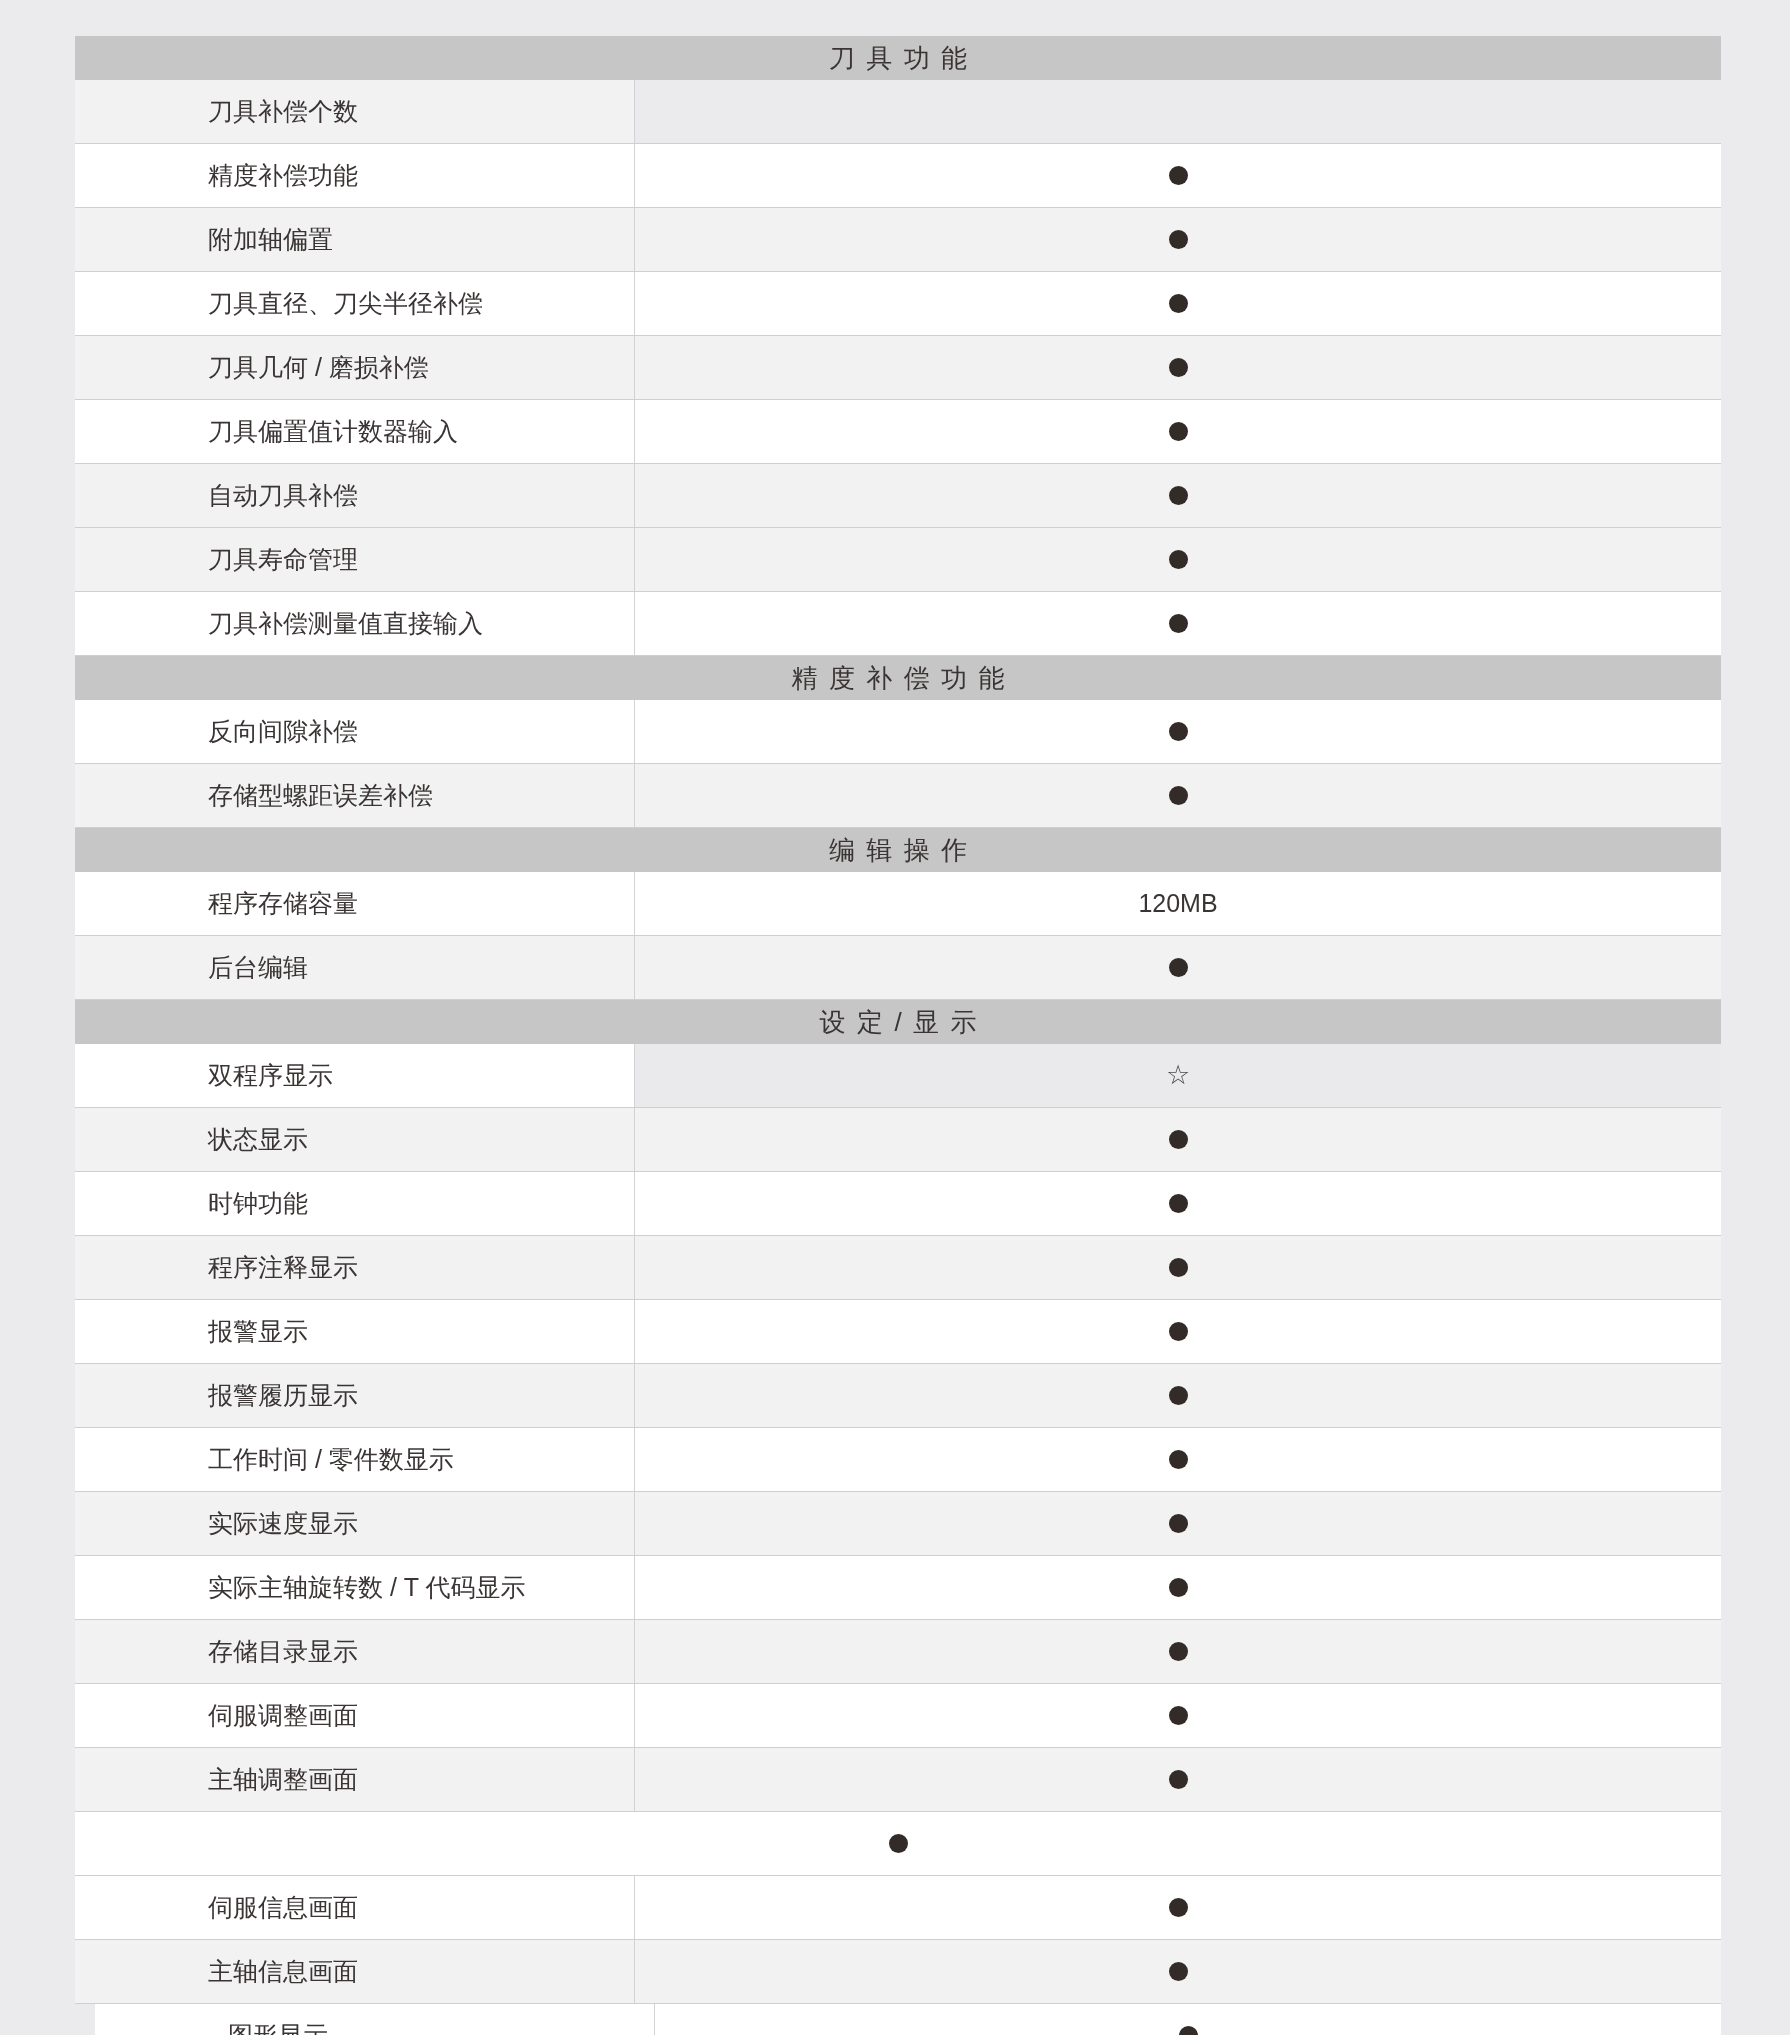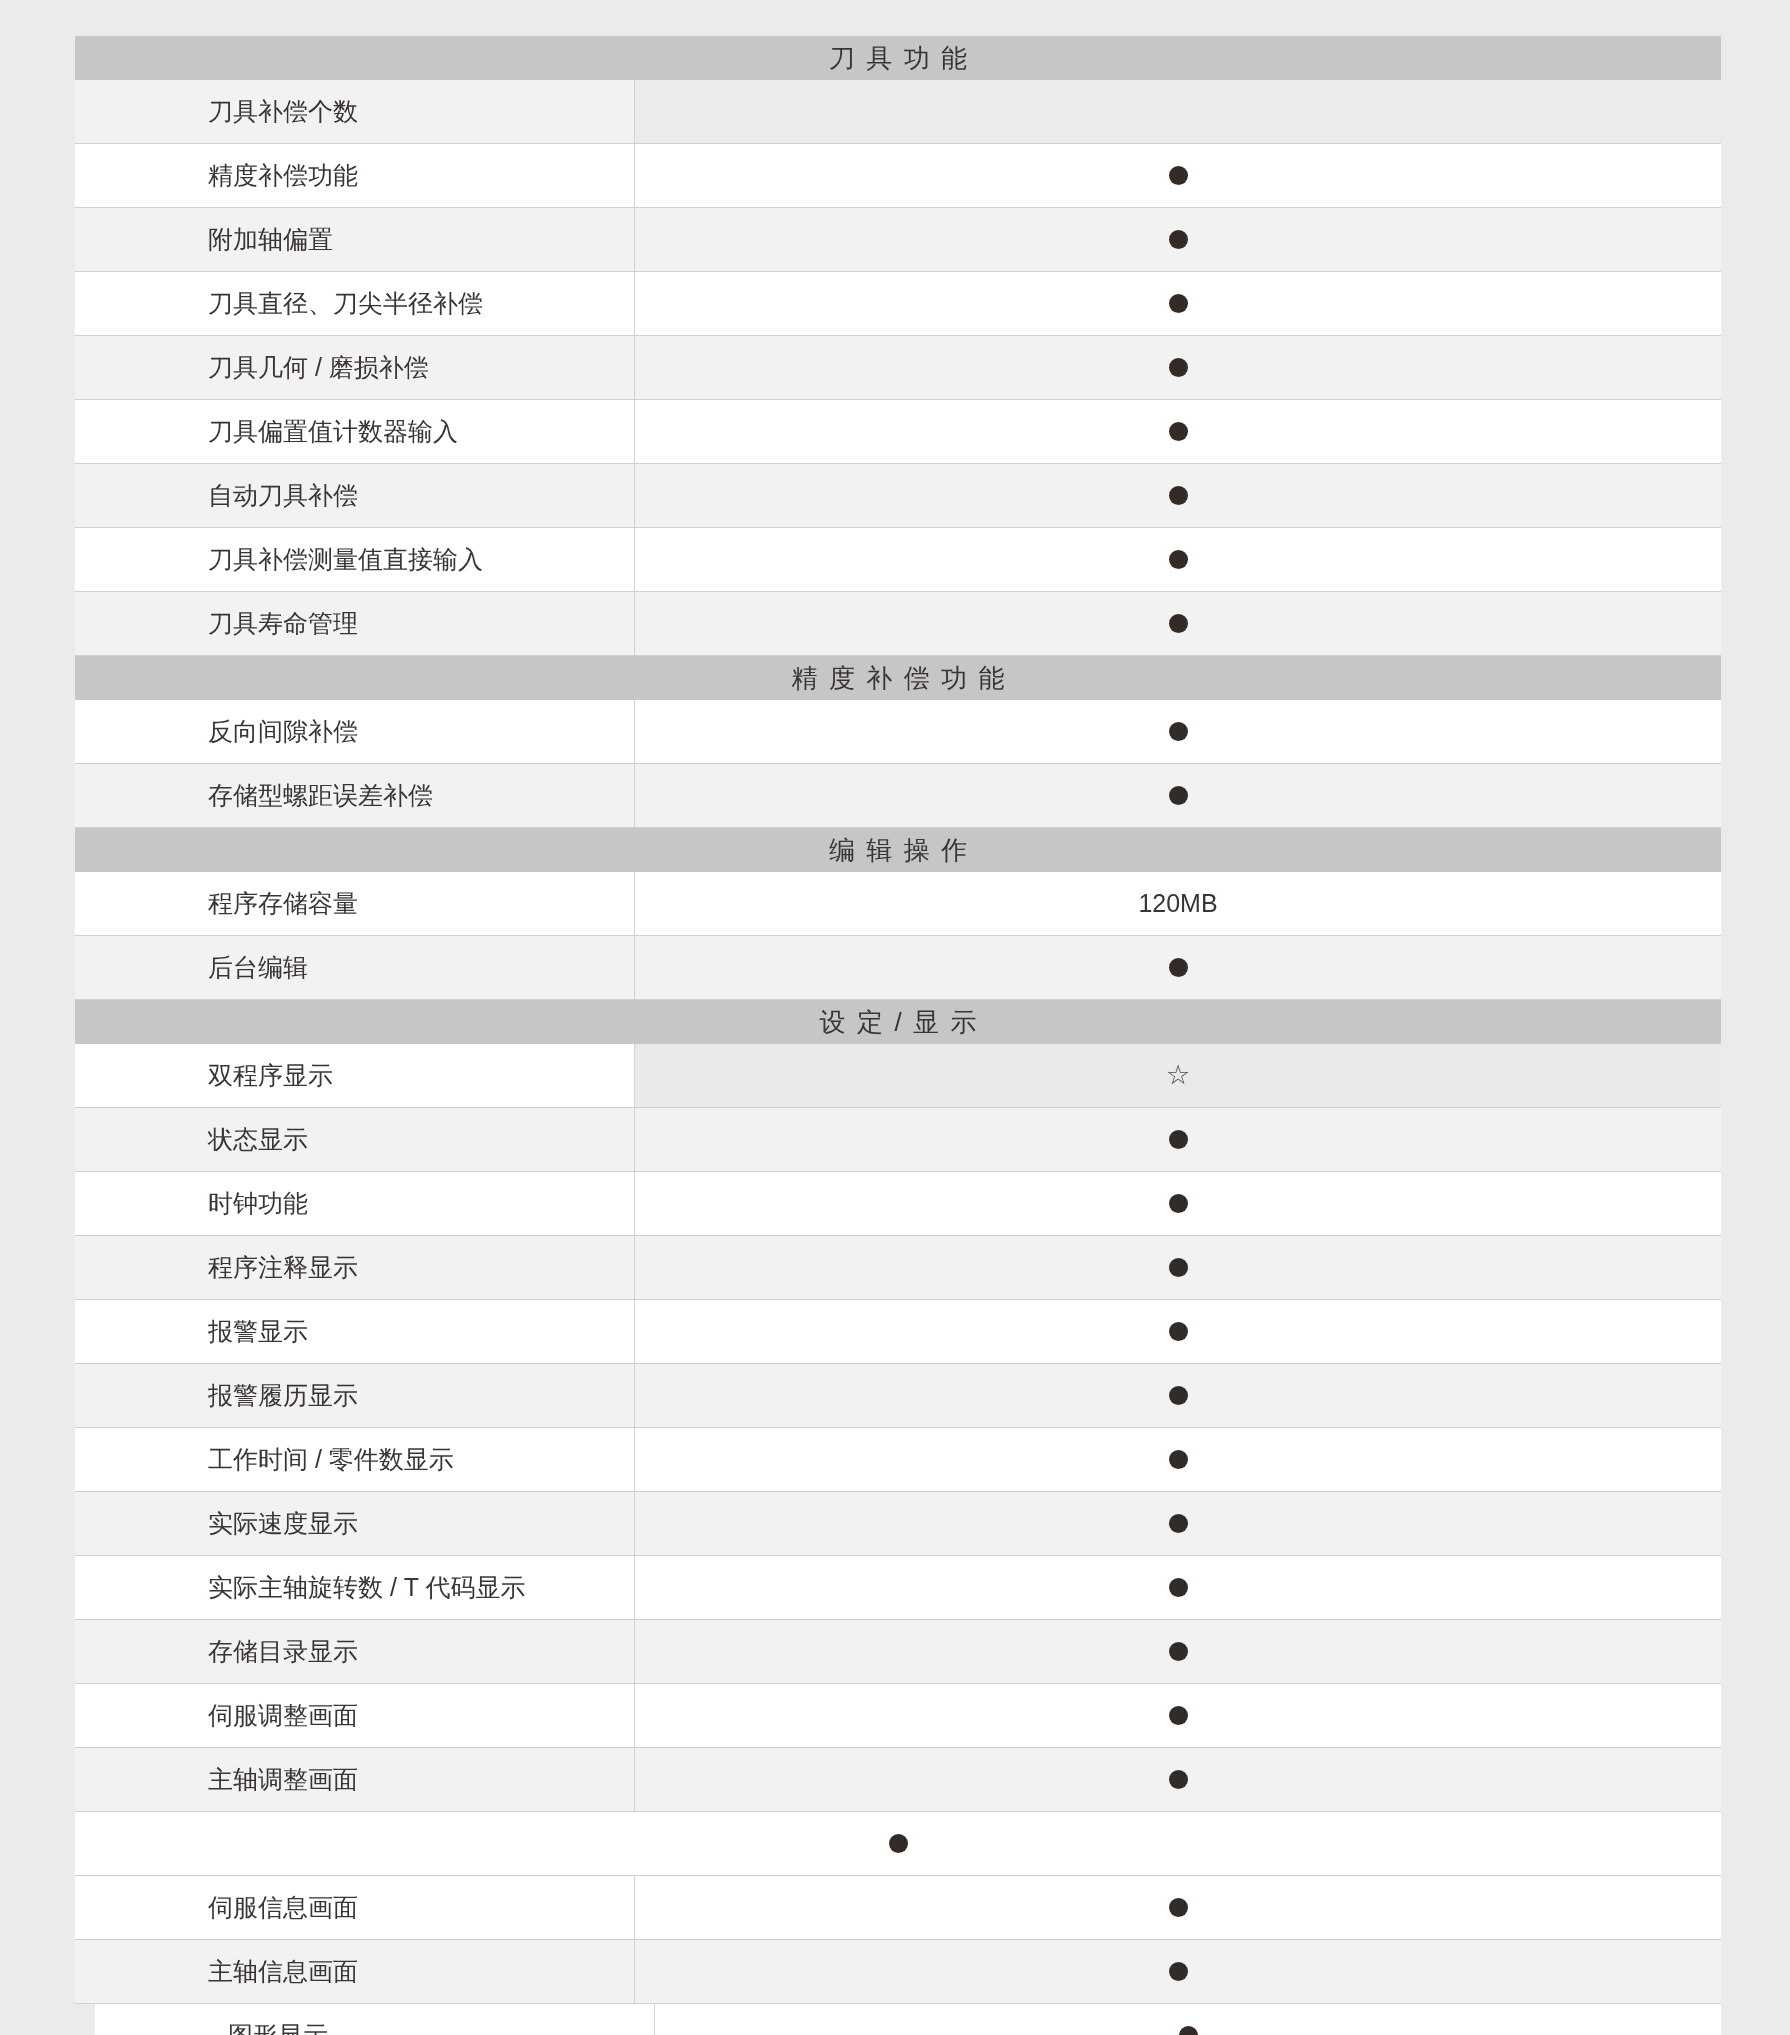--- a/index.html
+++ b/index.html
@@ -107,28 +107,28 @@
         <span class="dot"></span>
       </div>
     </div>
     <div class="row">
       <div class="cell-label shade-gray">自动刀具补偿</div>
       <div class="cell-value shade-gray">
         <span class="dot"></span>
       </div>
     </div>
     <div class="row">
+      <div class="cell-label shade-gray">刀具寿命管理</div>
+      <div class="cell-value shade-gray">
+        <span class="dot"></span>
+      </div>
+    </div>
+    <div class="row">
       <div class="cell-label shade-white">刀具补偿测量值直接输入</div>
       <div class="cell-value shade-white">
-        <span class="dot"></span>
-      </div>
-    </div>
-    <div class="row">
-      <div class="cell-label shade-gray">刀具寿命管理</div>
-      <div class="cell-value shade-gray">
         <span class="dot"></span>
       </div>
     </div>
     <div class="section-header">精度补偿功能</div>
     <div class="row">
       <div class="cell-label shade-white">反向间隙补偿</div>
       <div class="cell-value shade-white">
         <span class="dot"></span>
       </div>
     </div>

